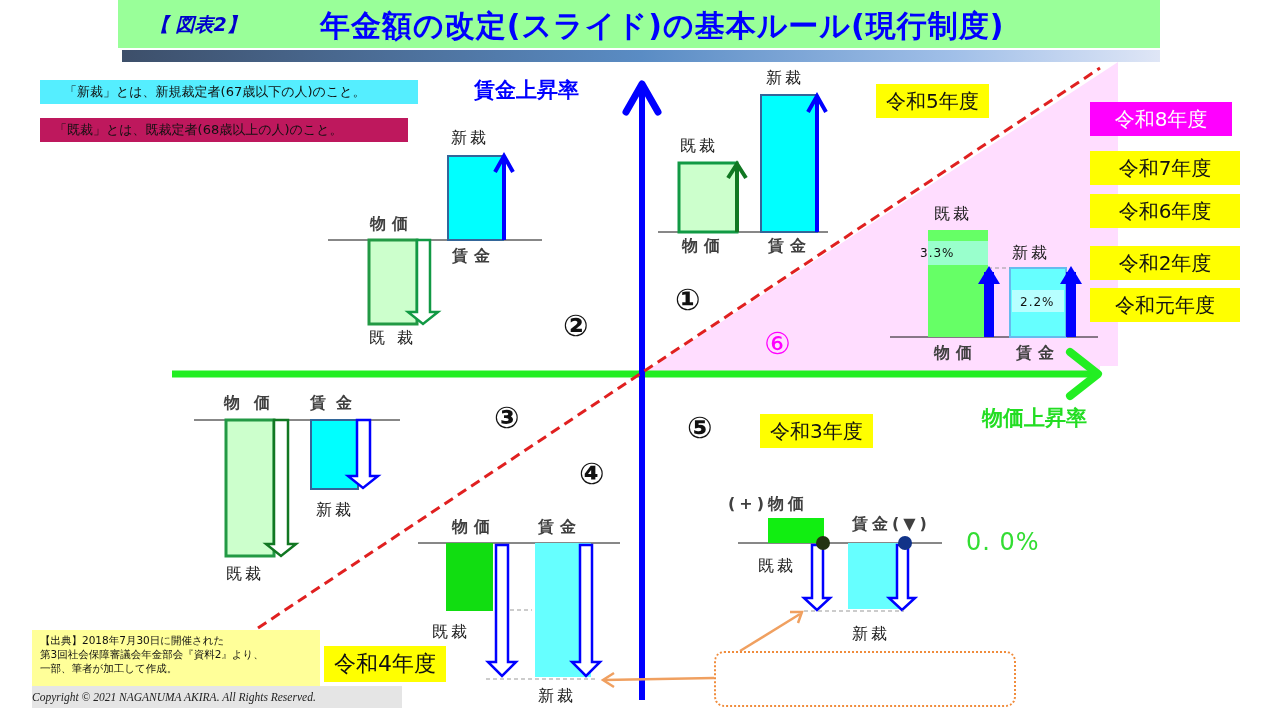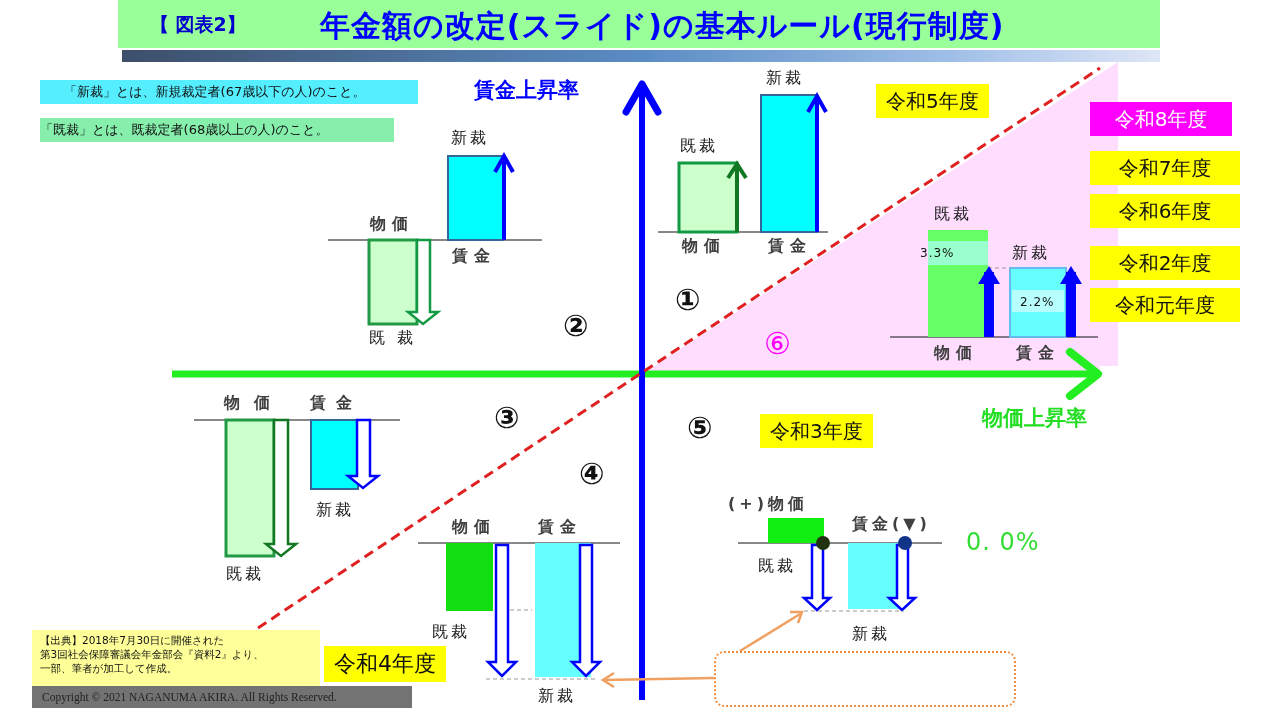--- a/index.html
+++ b/index.html
@@ -1,33 +1,33 @@
 <!DOCTYPE html>
 <html><head>
 <meta charset="utf-8">
 <style>
   html, body { margin:0; padding:0; }
   body { width:1280px; height:720px; position:relative; overflow:hidden; background:#ffffff; font-family:"DejaVu Sans", sans-serif; }
   .abs { position:absolute; }
   .title-bar { left:118px; top:0; width:1042px; height:48px; background:#99ff99; }
-  .title-label { left:150px; top:12px; font-size:19px; color:#0000cc; font-weight:bold; }
+  .title-label { left:150px; top:12px; font-size:19px; color:#0000cc; font-weight:bold;font-style:italic; }
   .title-text { left:320px; top:6px; font-size:30px; color:#0000ff; font-weight:bold; letter-spacing:1px; }
   .grad-bar { left:122px; top:50px; width:1038px; height:12px; background:linear-gradient(90deg,#3d4f6a 0%,#5a8cc4 50%,#a0bfe8 80%,#dfe6f6 100%); }
   .note1 { left:40px; top:80px; width:354px; height:24px; background:#55eeff; font-size:13px; line-height:24px; padding-left:24px; color:#111; }
-  .note2 { left:40px; top:118px; width:354px; height:24px; background:#86efac; font-size:13px; line-height:24px; padding-left:0; color:#111; }
+  .note2 { left:40px; top:118px; width:354px; height:24px; background:#be185d; font-size:13px; line-height:24px; padding-left:14px; color:#111; }
   .axis-label-v { left:474px; top:76px; font-size:21px; font-weight:bold; color:#0000ff; }
   .axis-label-h { left:982px; top:404px; font-size:21px; font-weight:bold; color:#22dd22; }
   .year { background:#ffff00; font-size:20px; color:#111; padding:0 10px; line-height:34px; height:34px; }
   .year.mag { background:#ff00ff; color:#fff; }
   .circ { font-size:30px; color:#111; font-weight:bold; }
   .circ6 { color:#ff00ff; font-weight:normal; }
   .lbl { font-size:16px; color:#222; letter-spacing:3px; }
   .blbl { font-size:16px; font-weight:bold; color:#404040; letter-spacing:6px; }
   .src { left:32px; top:630px; width:280px; height:54px; background:#ffff99; font-size:10.5px; line-height:14px; padding:3px 0 0 8px; color:#111; }
-  .copy { left:32px; top:686px; width:370px; height:22px; background:#737373; font-family:"Liberation Serif", serif; font-size:11.5px; line-height:22px; padding-left:10px; color:#222; }
+  .copy { left:32px; top:686px; width:370px; height:22px; background:#e5e5e5; font-family:"Liberation Serif", serif; font-size:11.5px; line-height:22px; color:#222;font-style:italic; }
   .callout { left:714px; top:651px; width:302px; height:56px; border:2px dotted #f08c3c; border-radius:10px; font-size:13px; color:#f08c3c; font-weight:bold; line-height:20px; padding:6px 0 0 10px; box-sizing:border-box; }
   .callout .hl { color:#0000cc; }
   .pct { font-size:12px; color:#111; letter-spacing:1px; }
   .zero { left:966px; top:528px; font-size:24px; color:#33dd33; letter-spacing:1px; }
 </style>
 </head>
 <body>
 
 <div class="abs title-bar"></div>
 <div class="abs title-label">【 図表2】</div>

